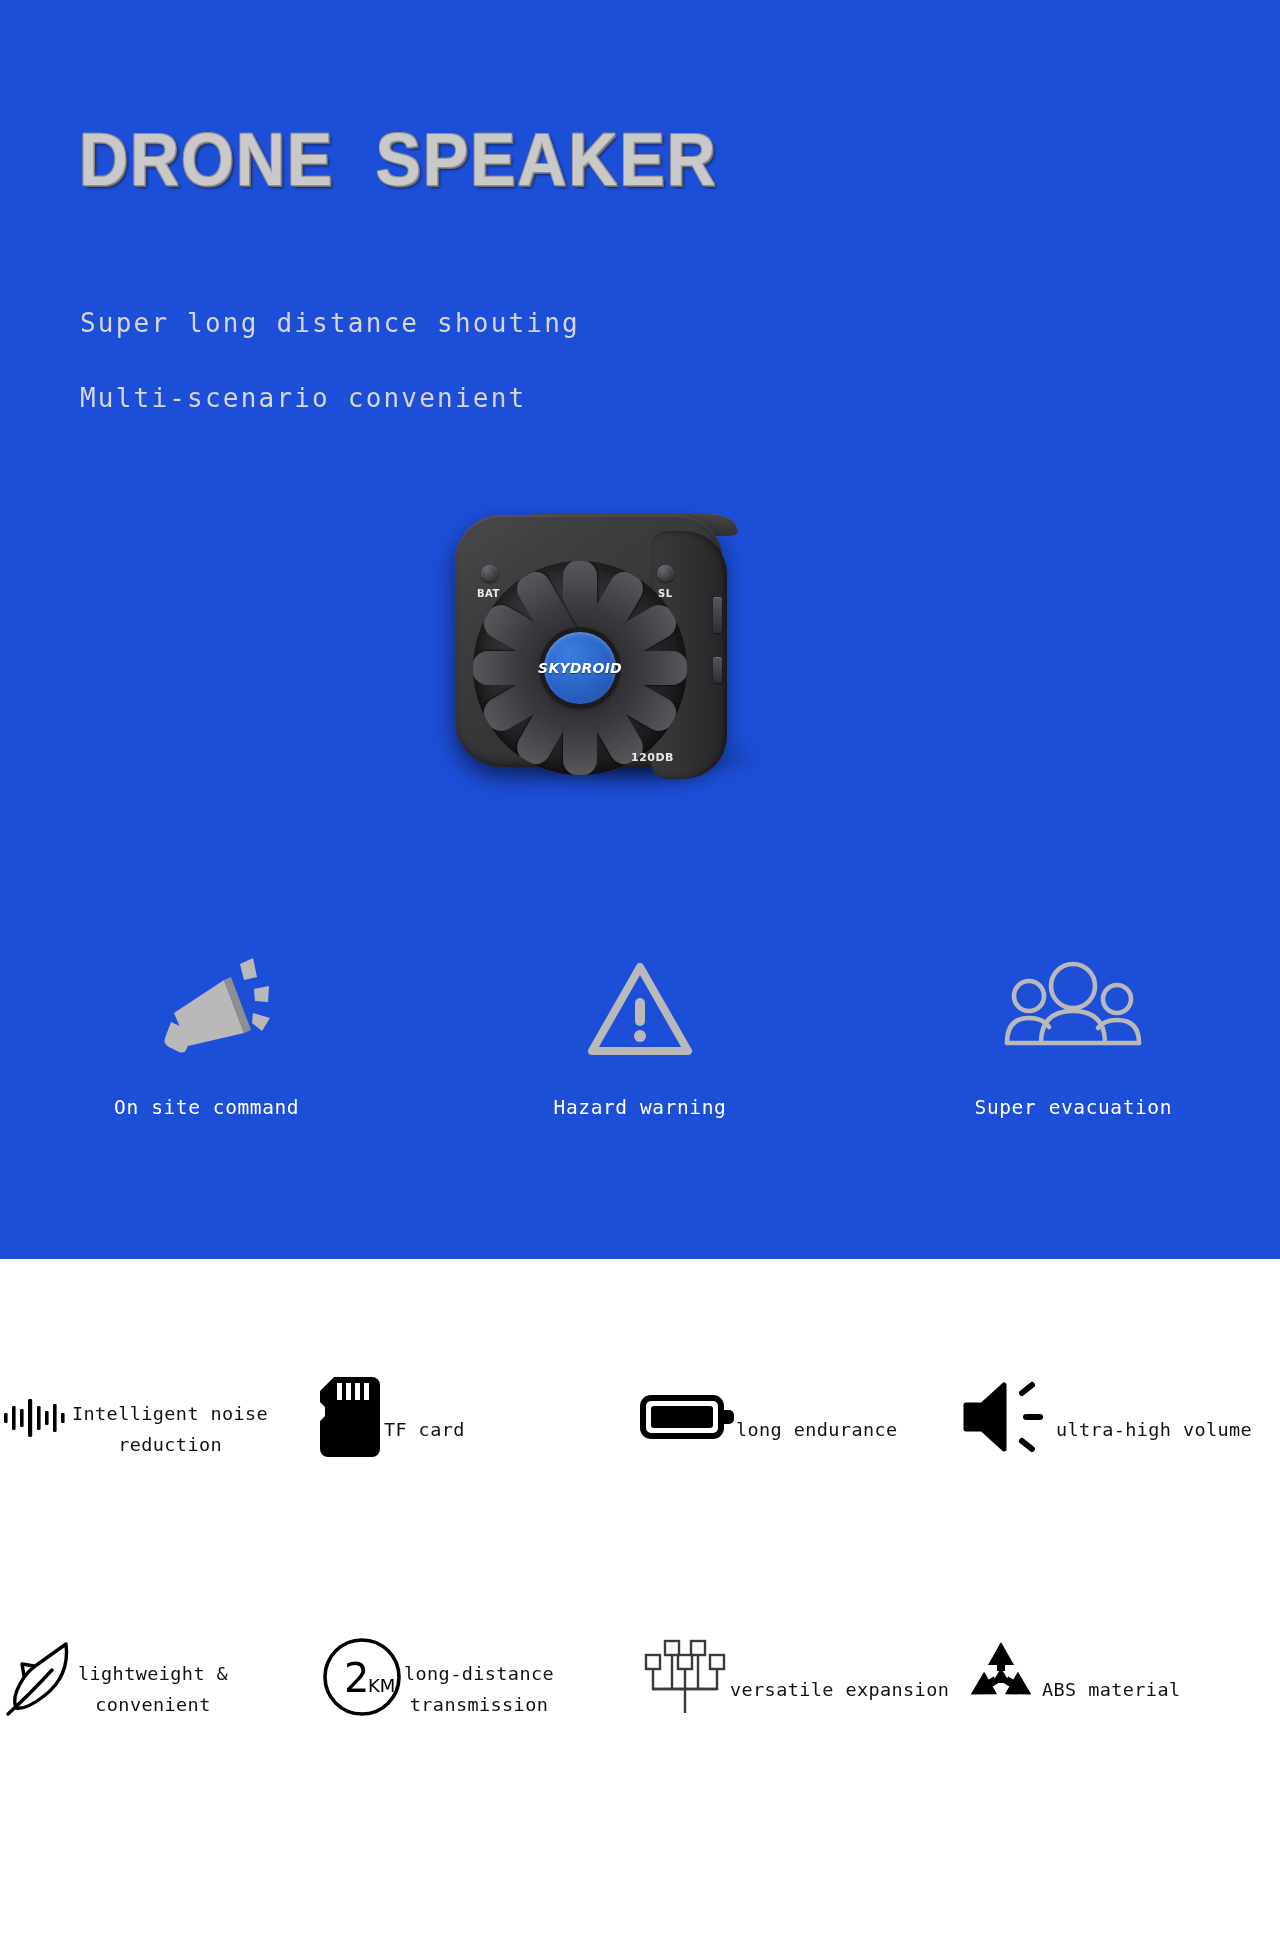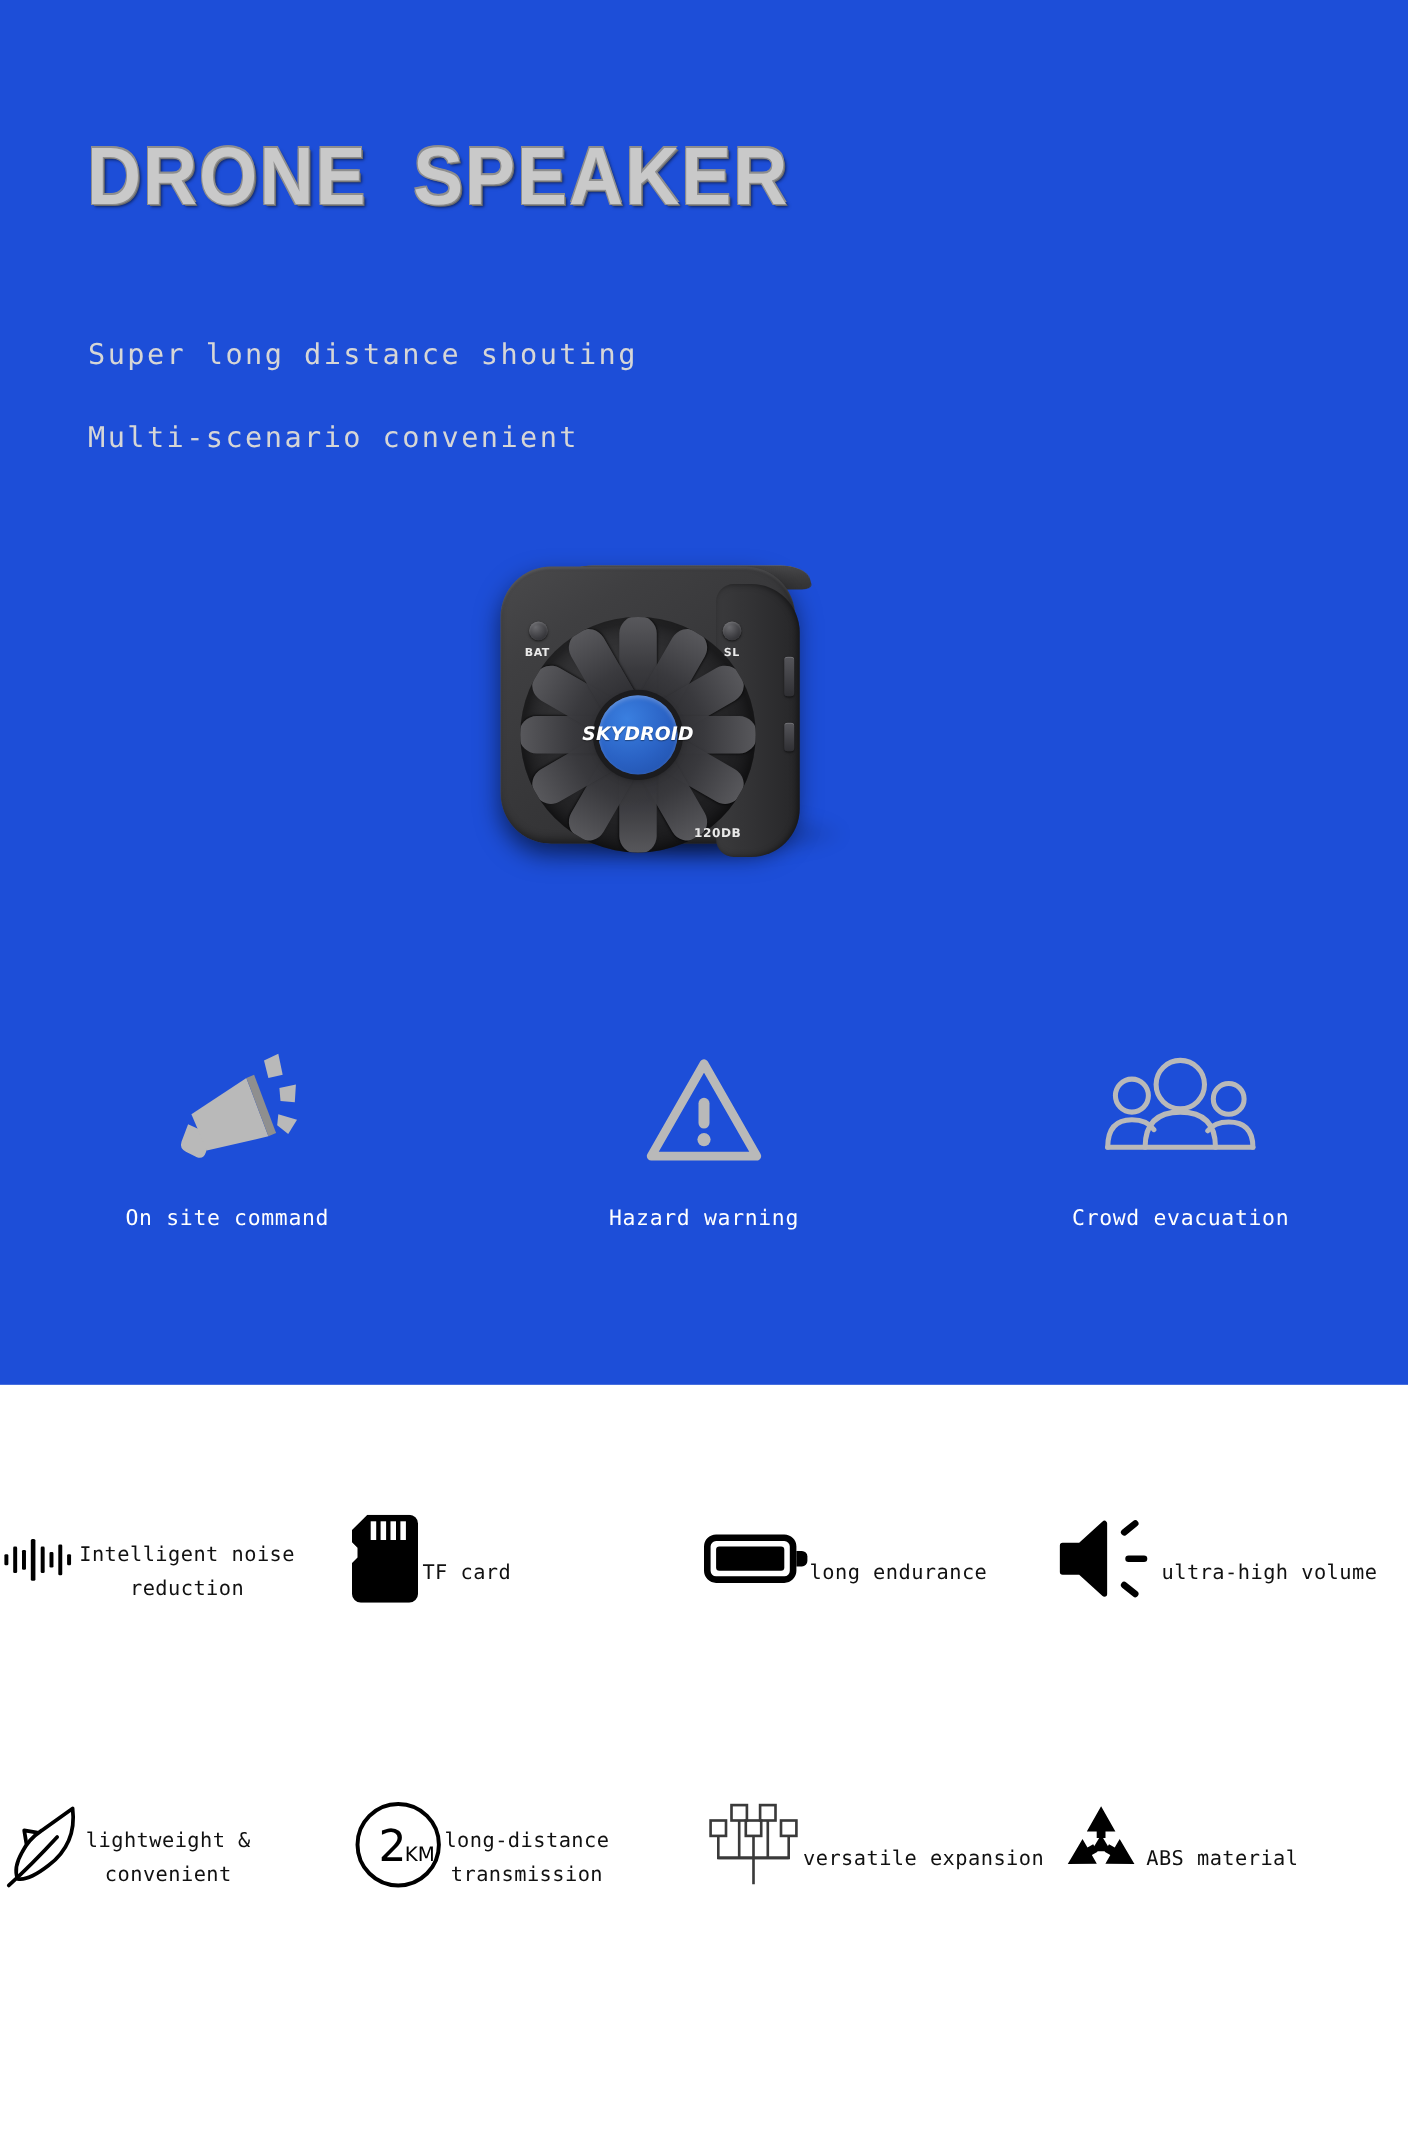--- a/index.html
+++ b/index.html
@@ -185,21 +185,21 @@
     background: radial-gradient(circle at 36% 30%, #3a7fe0 0%, #2a62c4 55%, #1f4da6 100%);
     box-shadow: 0 0 0 5px #1c1c1e, 0 3px 8px rgba(0,0,0,0.6), inset 0 2px 4px rgba(255,255,255,0.25);
     display: flex;
     align-items: center;
     justify-content: center;
   }
   .fan-hub span {
     font-family: "DejaVu Sans", sans-serif;
     font-style: italic;
     font-weight: bold;
-    font-size: 17px;
+    font-size: 14px;
     letter-spacing: 0.2px;
     color: #ffffff;
     text-shadow: 0 1px 1px rgba(0,0,0,0.4);
     text-align: center;
   }
 
   .dev-screw {
     position: absolute;
     width: 17px;
     height: 17px;
@@ -381,21 +381,21 @@
               <circle cx="26" cy="35" r="15"></circle>
               <path d="M4 82 Q4 57 26 57 Q40 57 46 66"></path>
               <circle cx="114" cy="38" r="14"></circle>
               <path d="M136 82 Q136 59 114 59 Q101 59 95 67"></path>
               <circle cx="70" cy="25" r="22"></circle>
               <path d="M38 82 Q38 50 70 50 Q102 50 102 82"></path>
               <path d="M4 82 L136 82"></path>
             </g>
           </svg>
         </div>
-        <div class="hf-label">Crowd evacuation</div>
+        <div class="hf-label">Super evacuation</div>
       </div>
 
 
     </div>
   </div>
 
   <div class="specs">
 
     <div class="spec-row r1">
 

